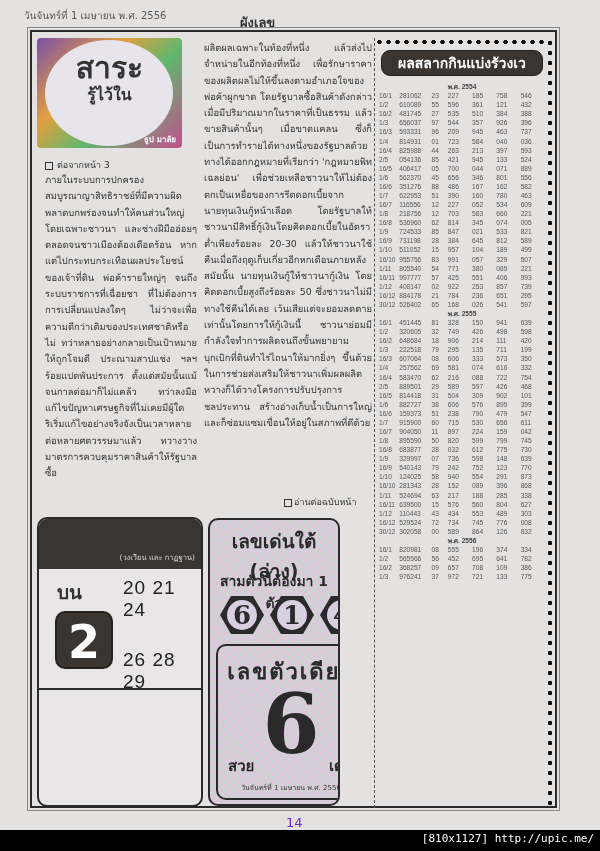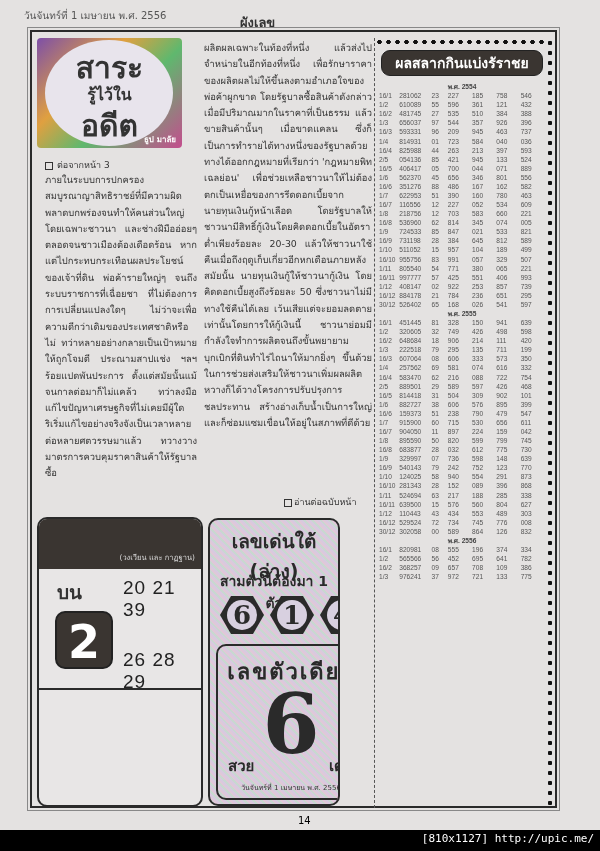--- a/index.html
+++ b/index.html
@@ -61,53 +61,52 @@
   .hex{width:44px;height:38px;background:#2a2a2a;clip-path:polygon(25% 0,75% 0,100% 50%,75% 100%,25% 100%,0 50%);
     display:flex;align-items:center;justify-content:center}
   .hex span{width:30px;height:30px;border-radius:50%;background:#d8d0e0;color:#2a2a2a;font:bold 26px "DejaVu Serif",serif;text-align:center;line-height:30px}
   .single-box{position:absolute;left:6px;top:124px;width:150px;height:156px;border:2px solid #2a2a2a;border-radius:10px}
   .single-arc{position:absolute;left:0;top:8px;width:100%;text-align:center;font-size:22px;font-weight:bold;color:#2a2a2a;letter-spacing:2px}
   .single-digit{position:absolute;left:0;top:30px;width:100%;text-align:center;font:bold 82px "DejaVu Serif",serif;color:#2a2a2a}
   .single-left{position:absolute;left:10px;top:108px;font-size:15px;font-weight:bold;color:#2a2a2a}
   .single-right{position:absolute;right:10px;top:108px;font-size:15px;font-weight:bold;color:#2a2a2a}
   .single-date{position:absolute;left:0;top:136px;width:100%;text-align:center;font-size:7px;color:#333}
 
-  .page-no{position:absolute;left:298px;top:815px;font-size:10px;color:#000000}
+  .page-no{position:absolute;left:286px;top:815px;font-size:13px;color:#6d28d9}
   .credit{position:absolute;right:6px;top:832px;font-size:11px;color:#fff;font-family:"DejaVu Sans Mono",monospace}
 </style>
 </head>
 <body>
 
 <div class="paper">
   <div class="hdr-date">วันจันทร์ที่ 1 เมษายน พ.ศ. 2556</div>
   <div class="hdr-title">ผังเลข</div>
 
   <div class="frame"></div>
 
   <div class="feature-logo">
     <div class="logo-circle"></div>
     <div class="logo-t1">สาระ</div>
     <div class="logo-t2">รู้ไว้ใน</div>
-    <div class="logo-t3">อดีต</div>
     <div class="logo-author">ธูป มาลัย</div>
   </div>
 
   <div class="cont-from">
     <span class="box"></span><span>ต่อจากหน้า 3</span>
   </div>
   <div class="col-text col1">ภายในระบบการปกครองสมบูรณาญาสิทธิราชย์ที่มีความผิดพลาดบกพร่องจนทำให้คนส่วนใหญ่โดยเฉพาะชาวนา และช่างฝีมืออ่อยๆ ตลอดจนชาวเมืองต้องเดือดร้อน หากแต่ไปกระทบกระเทือนผลประโยชน์ของเจ้าที่ดิน พ่อค้ารายใหญ่ๆ จนถึงระบบราชการที่เฉื่อยชา ที่ไม่ต้องการการเปลี่ยนแปลงใดๆ ไม่ว่าจะเพื่อความดีกว่าเดิมของประเทศชาติหรือไม่ ทว่าหลายอย่างกลายเป็นเป้าหมายให้ถูกโจมตี ประณามสาปแช่ง ฯลฯ ร้อยแปดพันประการ ตั้งแต่สมัยนั้นแม้จนกาลต่อมาก็ไม่แคล้ว ทว่าลงมือแก้ไขปัญหาเศรษฐกิจที่ไม่เคยมีผู้ใดริเริ่มแก้ไขอย่างจริงจังเป็นเวลาหลายต่อหลายศตวรรษมาแล้ว ทวางวางมาตรการควบคุมราคาสินค้าให้รัฐบาลซื้อ</div>
   <div class="col-text col2">ผลิตผลเฉพาะในท้องที่หนึ่ง แล้วส่งไปจำหน่ายในอีกท้องที่หนึ่ง เพื่อรักษาราคาของผลิตผลไม่ให้ขึ้นลงตามอำเภอใจของพ่อค้าผูกขาด โดยรัฐบาลซื้อสินค้าดังกล่าวเมื่อมีปริมาณมากในราคาที่เป็นธรรม แล้วขายสินค้านั้นๆ เมื่อขาดแคลน ซึ่งก็เป็นการทำรายได้ทางหนึ่งของรัฐบาลด้วย ทางได้ออกกฎหมายที่เรียกว่า 'กฎหมายพิทเฉลย่อน' เพื่อช่วยเหลือชาวนาให้ไม่ต้องตกเป็นเหยื่อของการรีดดอกเบี้ยจากนายทุนเงินกู้หน้าเลือด โดยรัฐบาลให้ชาวนามีสิทธิ์กู้เงินโดยคิดดอกเบี้ยในอัตราต่ำเพียงร้อยละ 20-30 แล้วให้ชาวนาใช้คืนเมื่อถึงฤดูเก็บเกี่ยวอีกหกเดือนภายหลัง สมัยนั้น นายทุนเงินกู้ให้ชาวนากู้เงิน โดยคิดดอกเบี้ยสูงถึงร้อยละ 50 ซึ่งชาวนาไม่มีทางใช้คืนได้เลย เว้นเสียแต่จะยอมลดตายเท่านั้นโดยการให้กู้เงินนี้ ชาวนาย่อมมีกำลังใจทำการผลิตจนถึงขั้นพยายามบุกเบิกที่ดินทำไร่ไถนาให้มากยิ่งๆ ขึ้นด้วย ในการช่วยส่งเสริมให้ชาวนาเพิ่มผลผลิต หวางก็ได้วางโครงการปรับปรุงการชลประทาน สร้างอ่างเก็บน้ำเป็นการใหญ่ และก็ซ่อมแซมเขื่อนให้อยู่ในสภาพที่ดีด้วย</div>
   <div class="read-more">
     <span class="box"></span><span>อ่านต่อฉบับหน้า</span>
   </div>
 
   <div class="lotto">
     <div class="lotto-top-dots"></div>
     <div class="lotto-dots"></div>
-    <div class="lotto-title">ผลสลากกินแบ่งรัราชย</div>
+    <div class="lotto-title">ผลสลากกินแบ่งรัวงเว</div>
     <table class="lotto-table">
         <tbody id="lotto-body">
           <tr class="yr-row">
             <td colspan="7">พ.ศ. 2554</td>
           </tr>
           <tr>
             <td>16/1</td>
             <td>281062</td>
             <td>23</td>
             <td>227</td>
@@ -584,21 +583,21 @@
       </table>
   </div>
 
   <div class="hl-box">
     <div class="hl-head">
       <div class="hl-sub">(วงเวียน และ กาฏฐาน)</div>
     </div>
     <div class="hl-sec" style="top:52px;height:115px">
       <div class="hl-lab" style="top:6px">บน</div>
       <div class="hl-big" style="top:40px">2</div>
-      <div class="hl-nums" style="top:6px">20 21 39</div>
+      <div class="hl-nums" style="top:6px">20 21 24</div>
       <div class="hl-nums" style="top:78px">26 28 29</div>
     </div>
     <div class="hl-divider"></div>
   </div>
 
   <div class="lead-box">
     <div class="lead-title">เลขเด่นใต้ (ล่าง)</div>
     <div class="lead-must">สามตัวนี้ต้องมา 1 ตัว</div>
     <div class="hex-row">
       <div class="hex">

